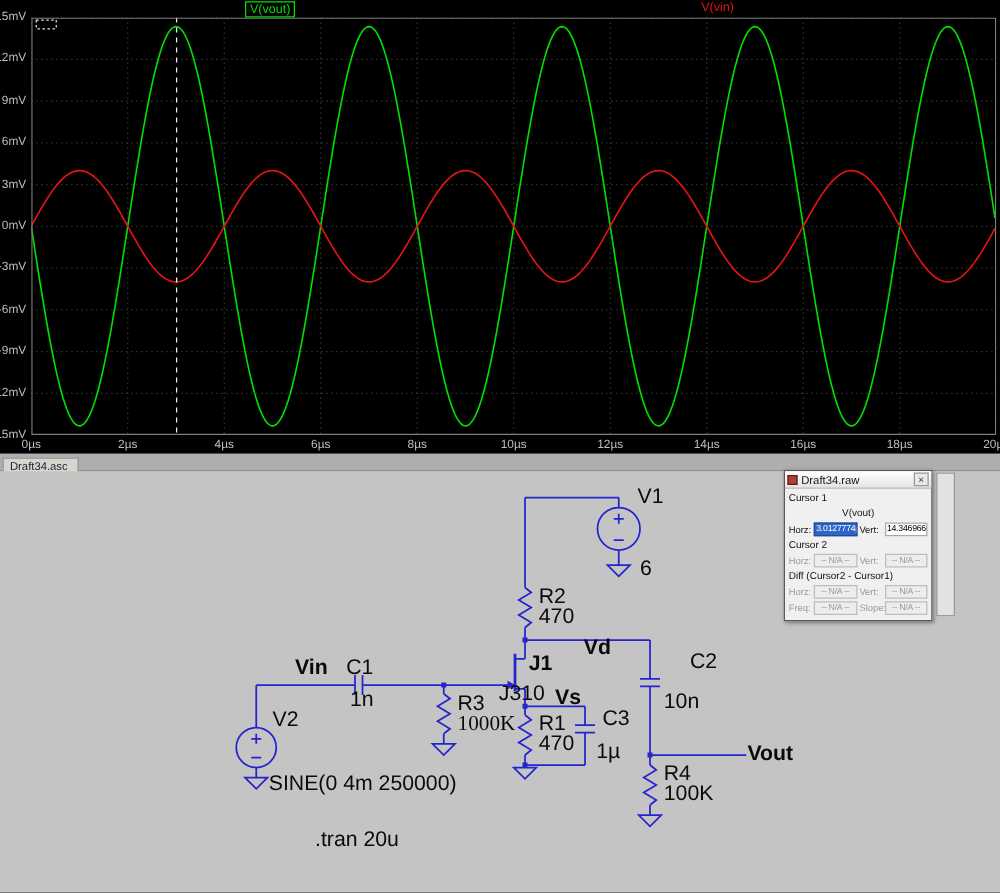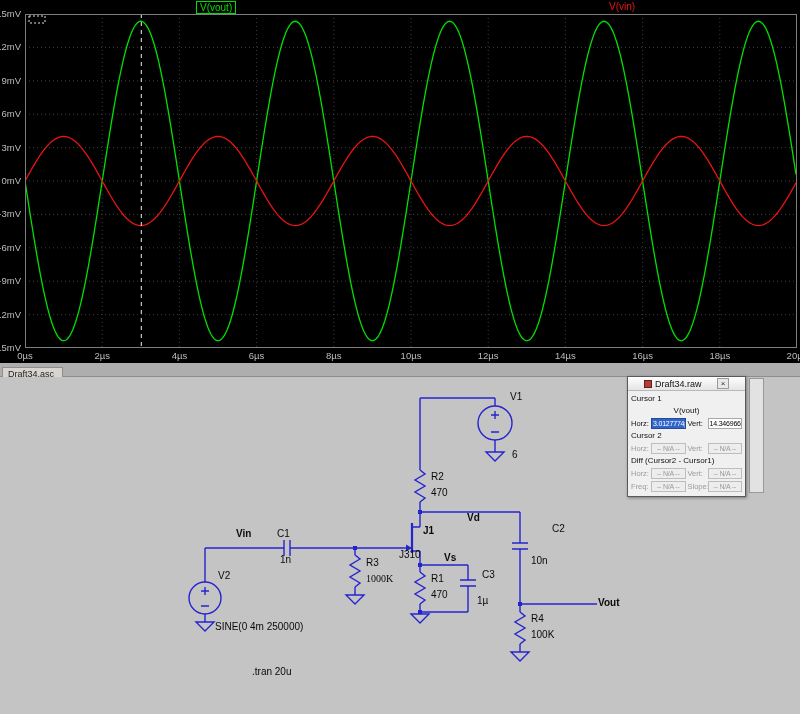--- a/index.html
+++ b/index.html
@@ -17,26 +17,26 @@
   #x-ticks{position:absolute;left:25px;top:350px;width:772px;height:12px;}
   .xtick{position:absolute;font-size:9.5px;color:#bdbdbd;transform:translateX(-50%);white-space:nowrap;}
 
   
   #tab-bar{position:absolute;left:0;top:363px;width:800px;height:14px;background:#aeaeae;border-bottom:1px solid #8e8e8e;}
   #tab{display:inline-block;margin-left:2px;height:13px;padding:0 8px 0 5px;background:#d8d5d0;border:1px solid #8e8e8e;border-bottom:none;font-size:9px;line-height:12px;color:#222;}
 
   
   #schematic{position:absolute;left:0;top:377px;width:800px;height:337px;background:#c4c4c4;}
   #schematic-svg{position:absolute;left:0;top:0;}
-  .lbl{position:absolute;font-size:10px;color:#0a0a0a;white-space:nowrap;line-height:12px;}
+  .lbl{position:absolute;font-size:17px;color:#0a0a0a;white-space:nowrap;line-height:12px;}
   .net{font-weight:bold;}
 
   
   .dialog{position:absolute;left:627px;top:376px;width:119px;background:#f0f0f0;border:1px solid #5a5a5a;box-shadow:1px 1px 3px rgba(0,0,0,.4);z-index:5;}
-  .dlg-titlebar{height:14px;background:linear-gradient(#ffffff,#e4e4e4);display:flex;align-items:center;padding:0 16px;border-bottom:1px solid #b8b8b8;}
+  .dlg-titlebar{height:14px;background:linear-gradient(#ffffff,#e4e4e4);display:flex;align-items:center;padding:0 2px;border-bottom:1px solid #b8b8b8;}
   .dlg-icon{width:8px;height:8px;background:#b43c3c;border:1px solid #5a1f1f;margin-right:3px;flex:0 0 auto;}
   .dlg-title{flex:1;font-size:9px;color:#111;}
   .dlg-close{width:12px;height:11px;border:1px solid #9a9a9a;background:#e8e8e8;text-align:center;line-height:10px;font-size:8px;color:#333;flex:0 0 auto;}
   .dlg-body{padding:2px 3px 3px;}
   .drow{height:12px;line-height:12px;font-size:8px;color:#111;}
   .center{text-align:center;}
   .fields{display:flex;align-items:center;height:13px;}
   .fl{width:20px;font-size:7.5px;color:#111;flex:0 0 auto;}
   .fl.gray{color:#9a9a9a;}
   .fv{flex:1;height:11px;line-height:10px;border:1px solid #a8a8a8;background:#fff;padding:0 1px;margin-right:2px;overflow:hidden;white-space:nowrap;font-size:7px;letter-spacing:-0.2px;}
@@ -44,21 +44,21 @@
   .fv.sel{background:#2f64c8;color:#fff;border-color:#234a97;}
   .fv.gray{color:#9a9a9a;background:#ededed;text-align:center;border-color:#bdbdbd;}
 
   #side-strip{position:absolute;left:749px;top:378px;width:15px;height:115px;background:#e2e2e2;border:1px solid #9a9a9a;z-index:4;}
 </style>
 </head>
 <body>
 
 <div id="plot-pane">
   <div class="legend" id="legend-vout" style="color: rgb(0, 224, 0); border-color: rgb(0, 224, 0);">V(vout)</div>
-  <div class="legend" id="legend-vin" style="color: rgb(232, 20, 20); margin-left: 48px;">V(vin)</div>
+  <div class="legend" id="legend-vin" style="color: rgb(232, 20, 20);">V(vin)</div>
   <div id="y-ticks">
       <div class="ytick" style="top: -5px;">15mV</div>
       <div class="ytick" style="top: 28.4px;">12mV</div>
       <div class="ytick" style="top: 61.8px;">9mV</div>
       <div class="ytick" style="top: 95.2px;">6mV</div>
       <div class="ytick" style="top: 128.6px;">3mV</div>
       <div class="ytick" style="top: 162px;">0mV</div>
       <div class="ytick" style="top: 195.4px;">-3mV</div>
       <div class="ytick" style="top: 228.8px;">-6mV</div>
       <div class="ytick" style="top: 262.2px;">-9mV</div>

